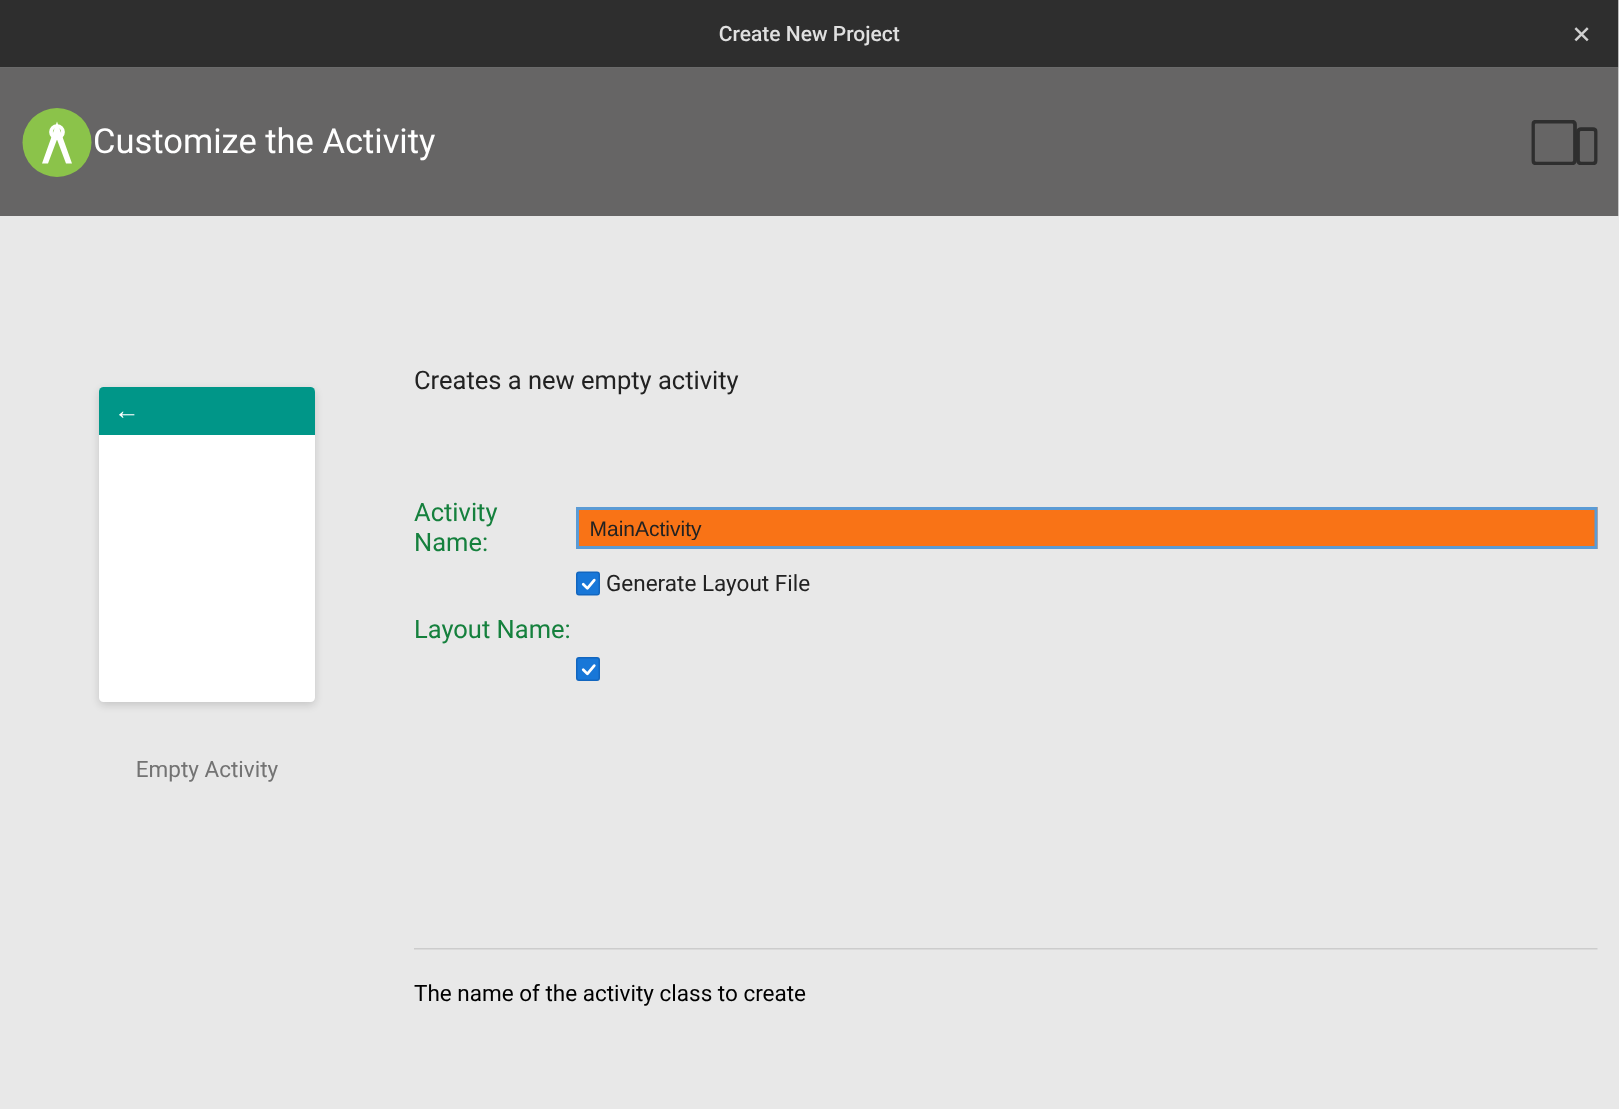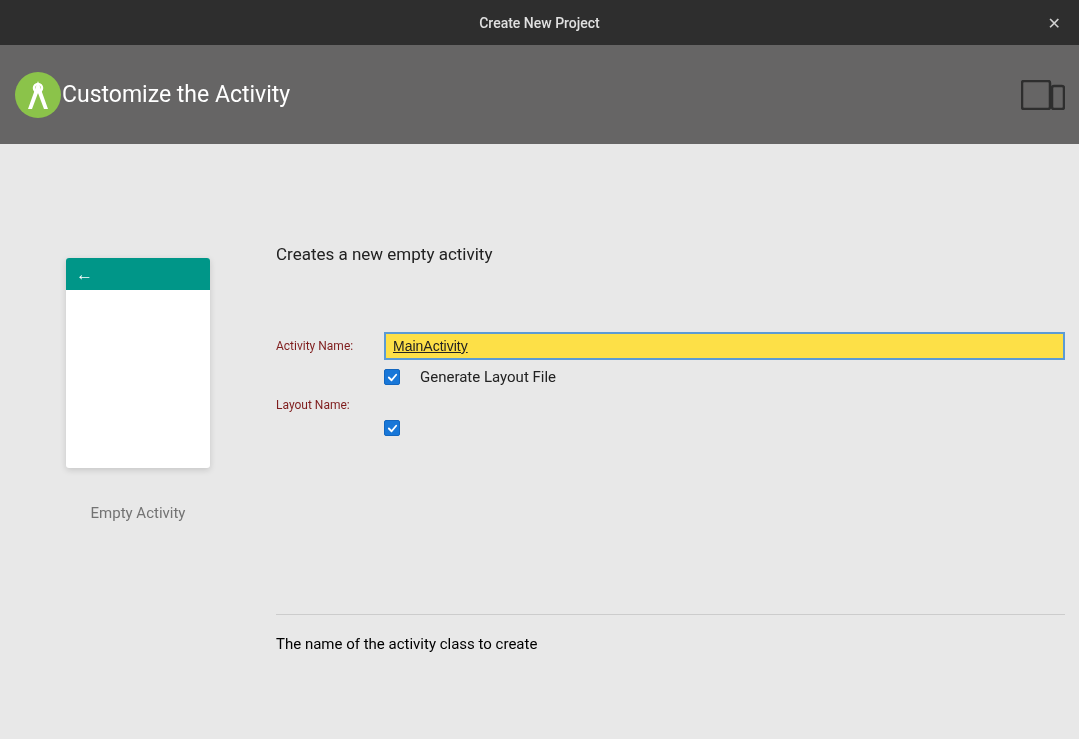--- a/index.html
+++ b/index.html
@@ -106,45 +106,44 @@
       color: #222;
       margin-bottom: 68px;
     }
     .form-row {
       display: flex;
       align-items: center;
       margin-bottom: 8px;
     }
     .form-label {
       width: 108px;
-      font-size: 12px;
-      color: #7f1d1d;
+      font-size: 17px;
+      color: #15803d;
       text-align: left;
     }
     .form-input {
       flex: 1;
       height: 28px;
       padding: 3px 8px;
       font-size: 14px;
       border: 1px solid #bdbdbd;
-      background: #fde047;
+      background: #f97316;
       color: #222;
       outline: none;
-      text-decoration: underline;
     }
     .form-input.focused {
       border: 2px solid #5b9bd5;
       padding: 2px 7px;
     }
     .checkbox-row {
       display: flex;
       align-items: center;
       margin-left: 108px;
       margin-bottom: 12px;
-      gap: 20px;
+      gap: 4px;
     }
     .checkbox {
       width: 16px;
       height: 16px;
       background: #1877d8;
       border: 1px solid #1266bf;
       border-radius: 2px;
       display: flex;
       align-items: center;
       justify-content: center;

